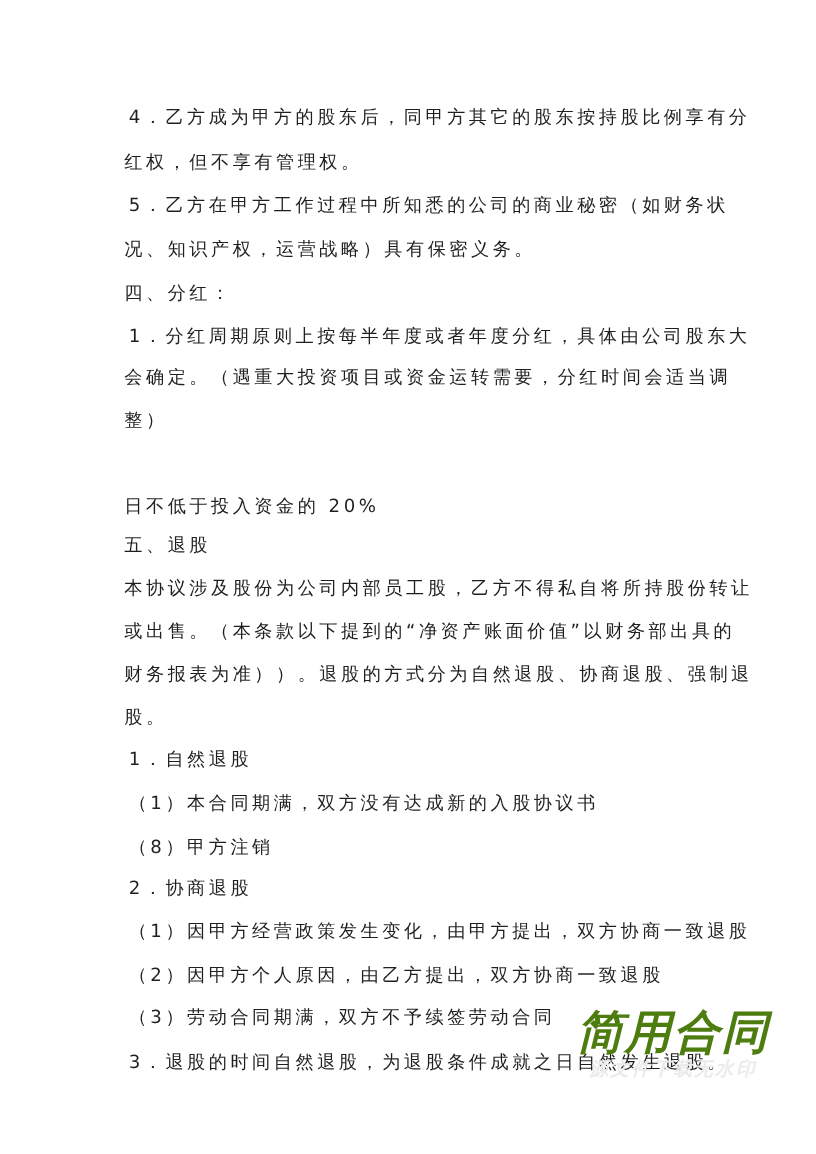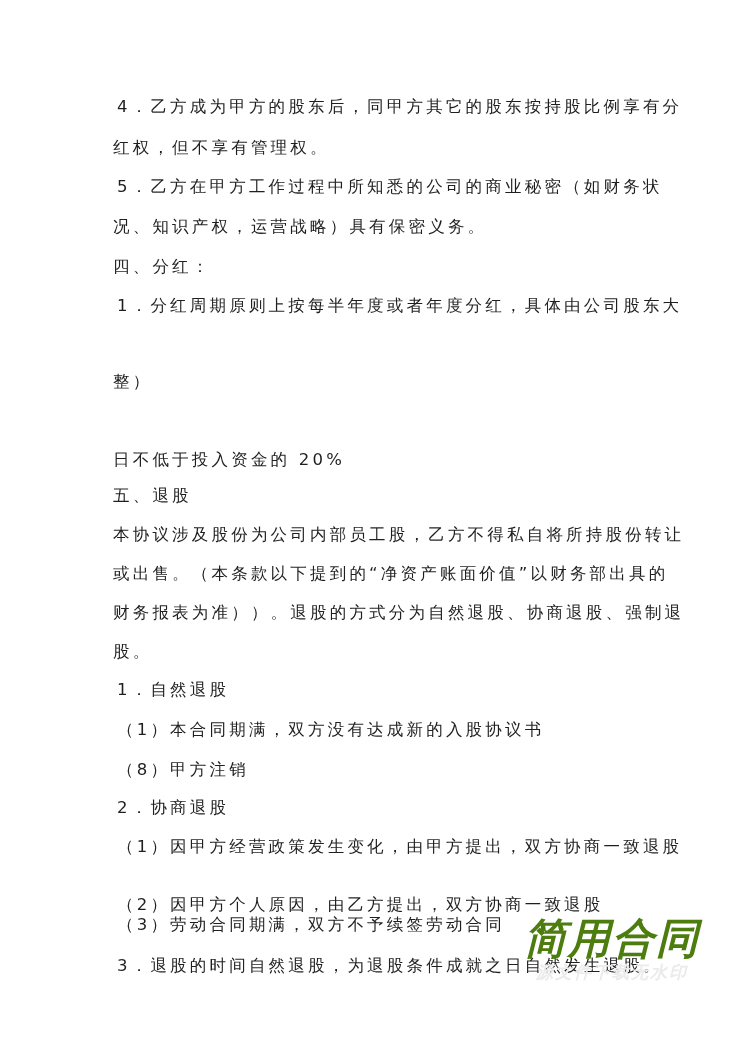--- a/index.html
+++ b/index.html
@@ -64,33 +64,34 @@
 <body>
 
 <div class="page">
 
   <div class="line indent" style="top:97px">4．乙方成为甲方的股东后，同甲方其它的股东按持股比例享有分</div>
   <div class="line" style="top:138px">红权，但不享有管理权。</div>
   <div class="line indent" style="top:177px">5．乙方在甲方工作过程中所知悉的公司的商业秘密（如财务状</div>
   <div class="line" style="top:217px">况、知识产权，运营战略）具有保密义务。</div>
   <div class="line" style="top:257px">四、分红：</div>
   <div class="line indent" style="top:296px">1．分红周期原则上按每半年度或者年度分红，具体由公司股东大</div>
+  <div class="line" style="top:333px">会确定。（遇重大投资项目或资金运转需要，分红时间会适当调</div>
   <div class="line" style="top:372px">整）</div>
   <div class="line" style="top:450px">日不低于投入资金的 20%</div>
   <div class="line" style="top:486px">五、退股</div>
   <div class="line" style="top:564px">或出售。（本条款以下提到的“净资产账面价值”以财务部出具的</div>
   <div class="line" style="top:525px">本协议涉及股份为公司内部员工股，乙方不得私自将所持股份转让</div>
   <div class="line" style="top:603px">财务报表为准））。退股的方式分为自然退股、协商退股、强制退</div>
   <div class="line" style="top:642px">股。</div>
   <div class="line indent" style="top:680px">1．自然退股</div>
   <div class="line indent" style="top:720px">（1）本合同期满，双方没有达成新的入股协议书</div>
   <div class="line indent" style="top:760px">（8）甲方注销</div>
   <div class="line indent" style="top:798px">2．协商退股</div>
   <div class="line indent" style="top:837px">（1）因甲方经营政策发生变化，由甲方提出，双方协商一致退股</div>
-  <div class="line indent" style="top:895px">（2）因甲方个人原因，由乙方提出，双方协商一致退股</div>
+  <div class="line indent" style="top:877px">（2）因甲方个人原因，由乙方提出，双方协商一致退股</div>
   <div class="line indent" style="top:915px">（3）劳动合同期满，双方不予续签劳动合同</div>
   <div class="line indent" style="top:956px">3．退股的时间自然退股，为退股条件成就之日自然发生退股。</div>
 
   <div class="watermark">
     <div class="wm-main">简用合同</div>
     <div class="wm-sub">源文件下载无水印</div>
   </div>
 
 </div>
 

